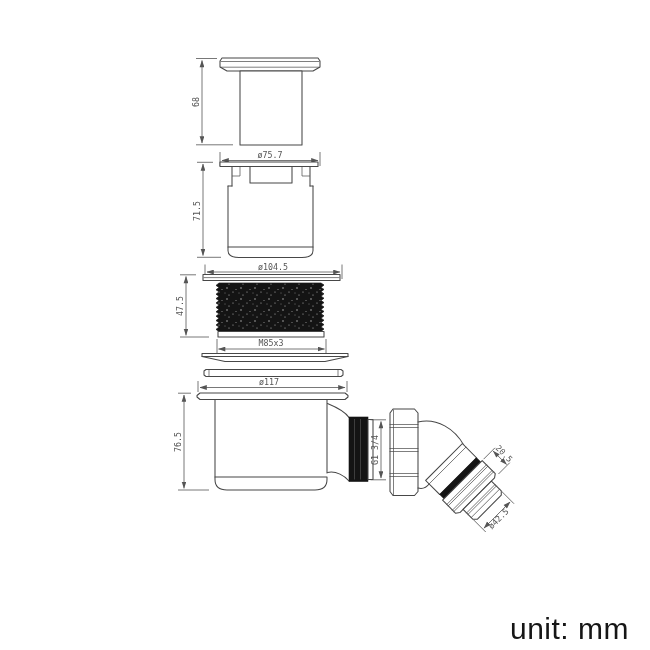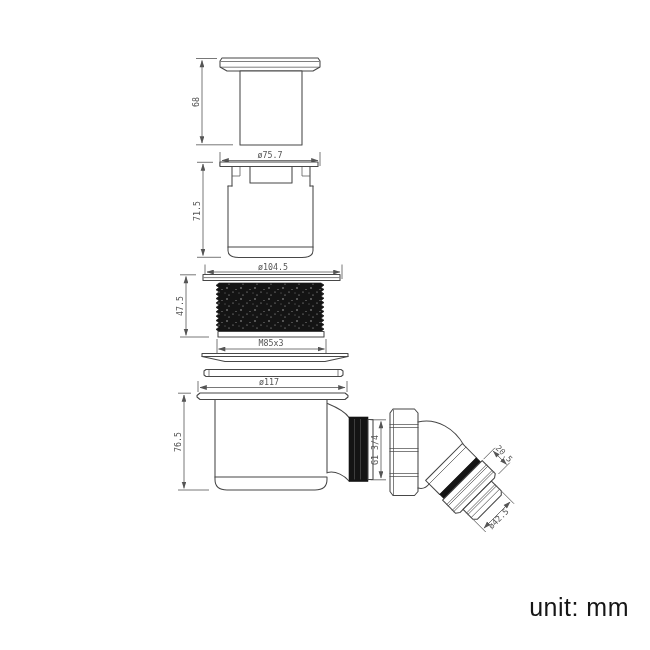--- a/index.html
+++ b/index.html
@@ -9,21 +9,21 @@
   .canvas{position:relative;width:650px;height:650px;background:var(--c-bg);overflow:hidden;
           font-family:"Liberation Sans",sans-serif;border-radius:9px;}
   svg{position:absolute;left:0;top:0;}
   .ln{fill:none;stroke:var(--c-line);stroke-width:1.05;stroke-linejoin:round;stroke-linecap:round;}
   .lnf{fill:#ffffff;stroke:var(--c-line);stroke-width:1.05;stroke-linejoin:round;}
   .thin{stroke-width:.7;}
   .dim{fill:none;stroke:var(--c-dim);stroke-width:.8;stroke-linecap:butt;}
   .dt{font-family:"DejaVu Sans Mono",monospace;font-size:8.3px;fill:var(--c-dim);}
   .darkfill{fill:var(--c-dark);stroke:var(--c-dark);stroke-width:.6;}
   .threadline{stroke:rgba(255,255,255,.18);stroke-width:1;}
-  .unit-label{position:absolute;right:21px;bottom:28px;font-size:25px;color:var(--c-text);
+  .unit-label{position:absolute;right:21px;bottom:4px;font-size:30px;color:var(--c-text);
               letter-spacing:.5px;}
 </style>
 </head>
 <body>
 
 <div class="canvas">
 <svg width="650" height="650" viewBox="0 0 650 650">
   <defs>
     <marker id="ae" markerWidth="10" markerHeight="8" refX="8.5" refY="3" orient="auto">
       <path d="M0,0 L9,3 L0,6 Z" fill="#555"></path>

